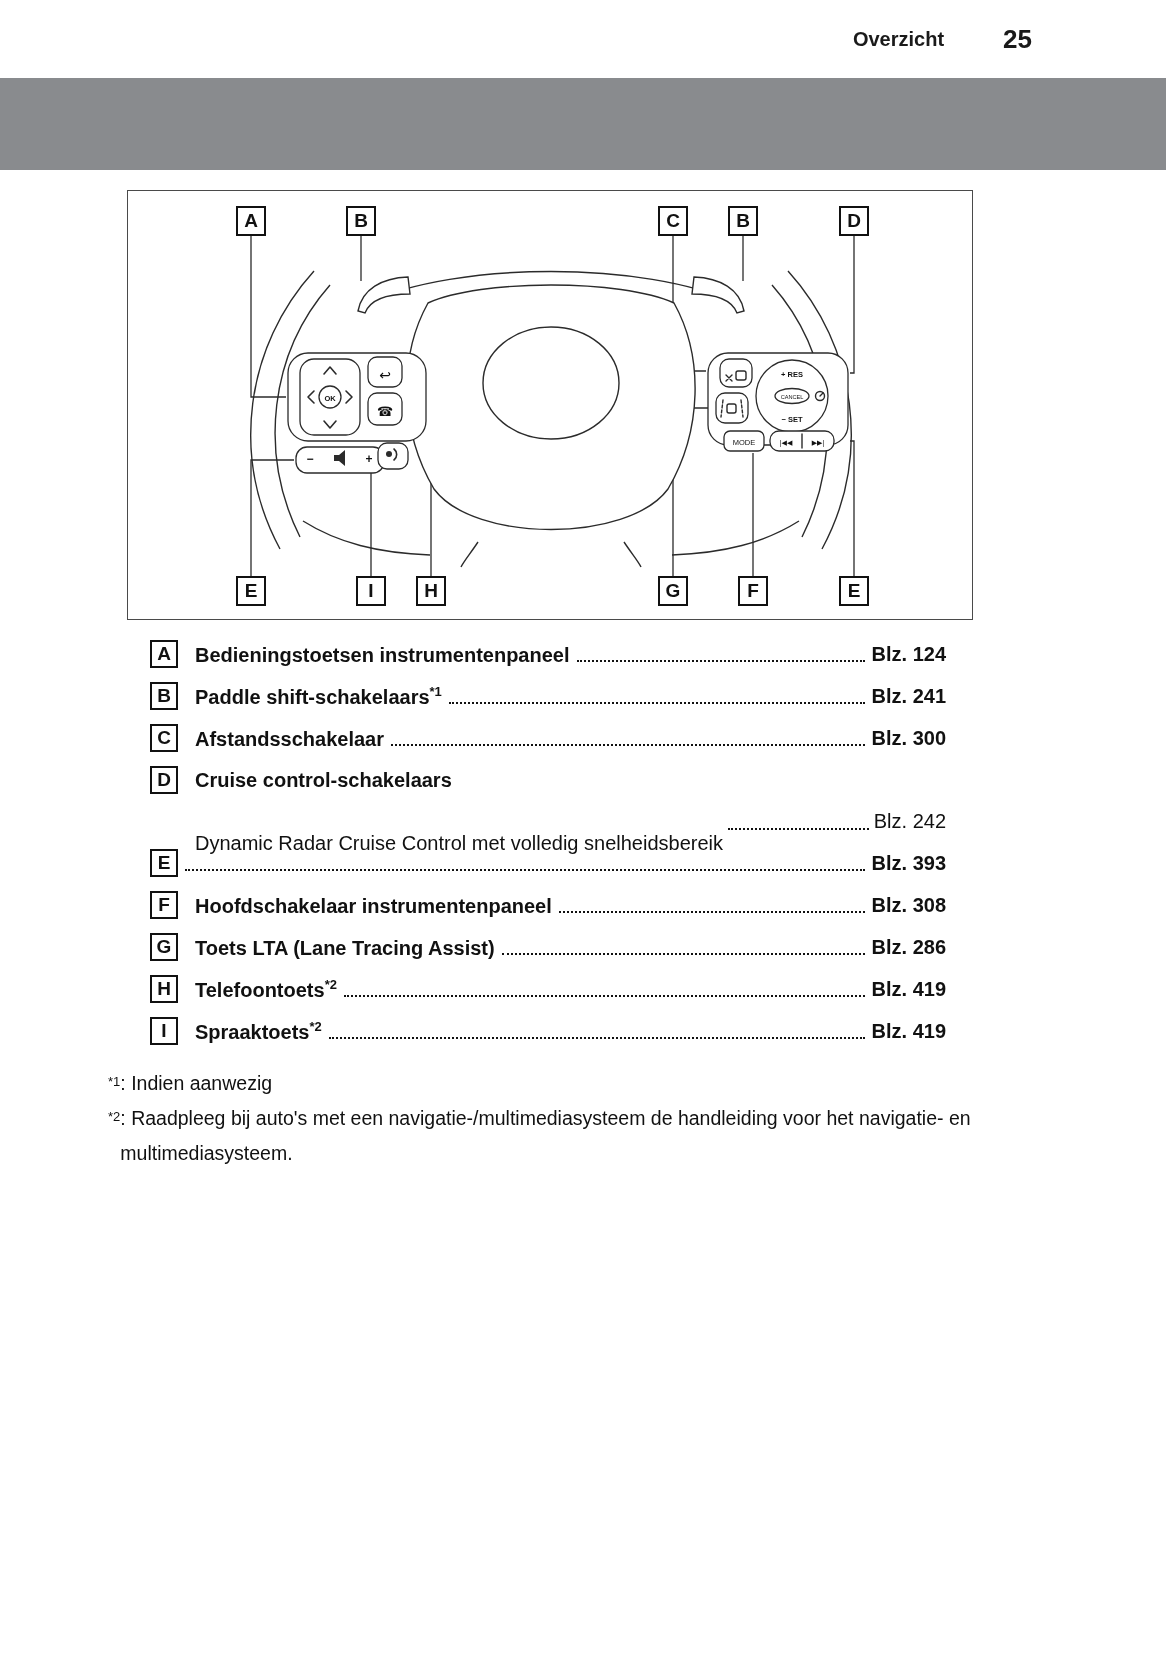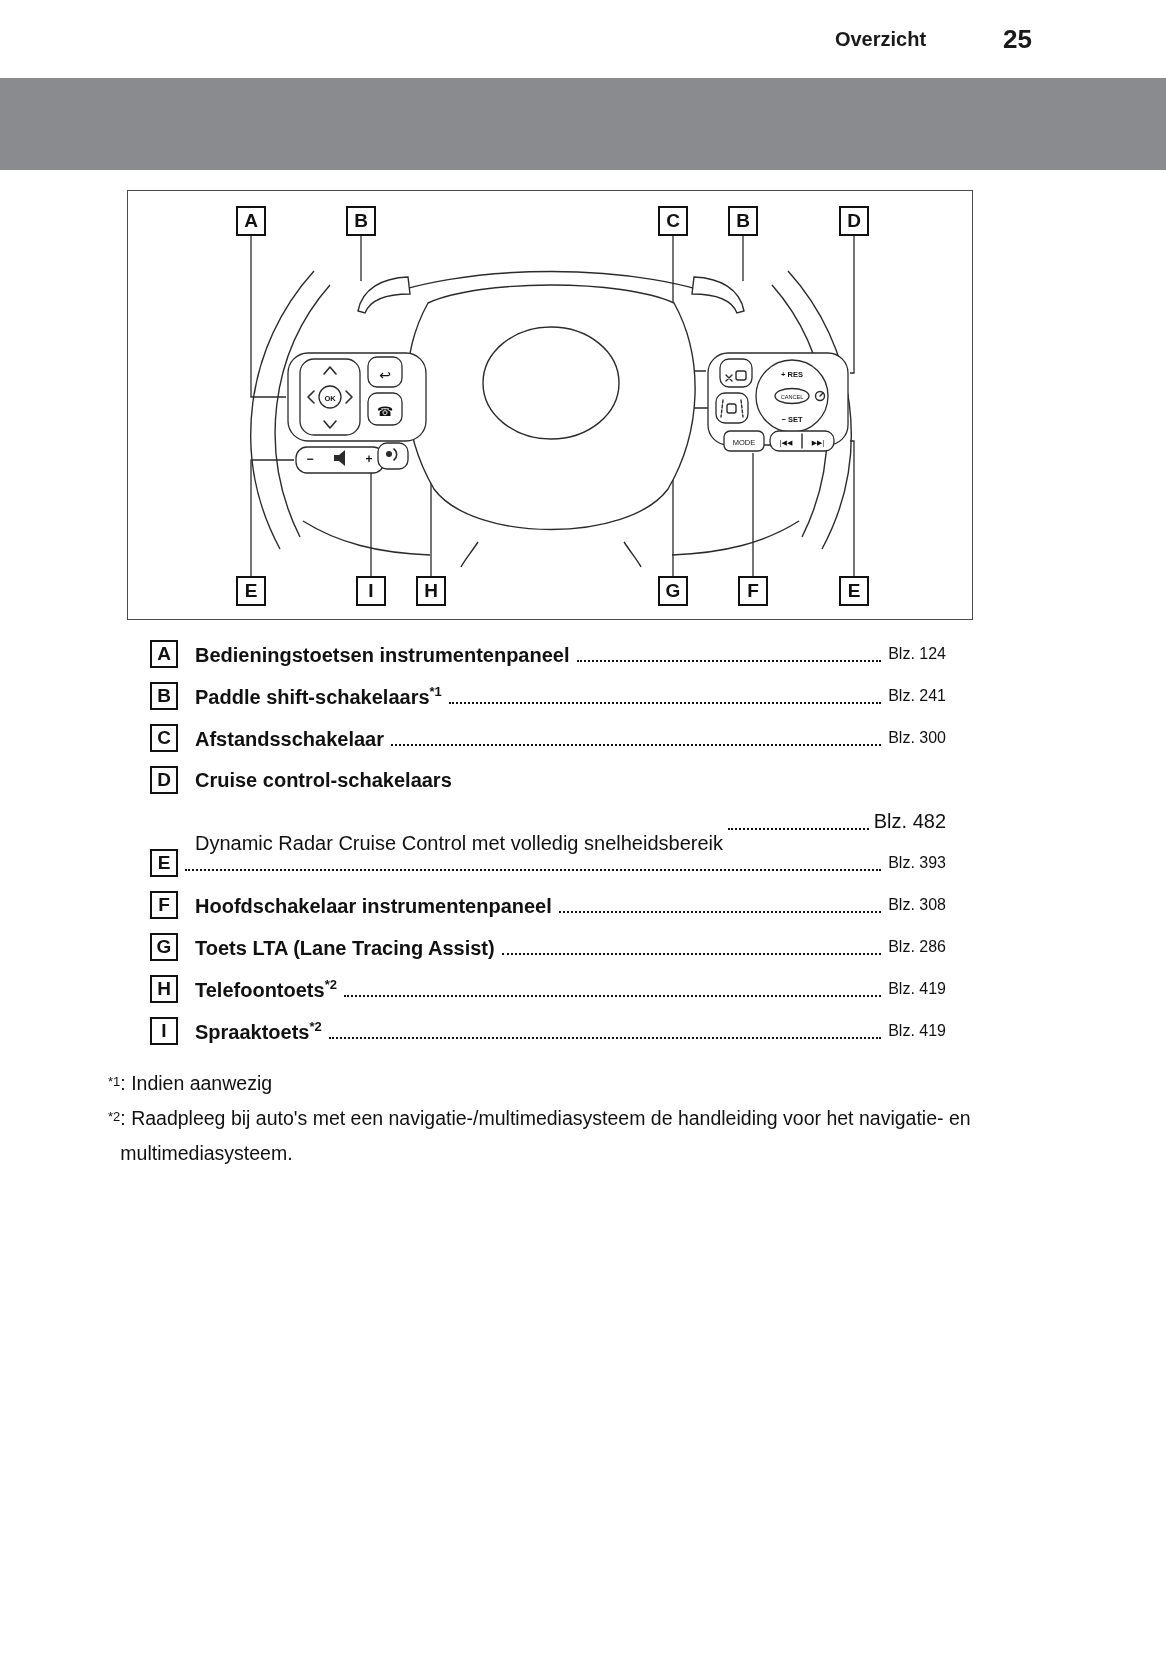--- a/index.html
+++ b/index.html
@@ -11,21 +11,21 @@
     position:relative;
     overflow:hidden;
   }
 
   
   .page-header {
     height:78px;
     display:flex;
     align-items:center;
     justify-content:flex-end;
-    gap:77px;
+    gap:59px;
     padding-right:134px;
   }
   .header-title { font-size:20px; font-weight:bold; color:#1a1a1a; }
   .page-number  { font-size:26px; font-weight:bold; color:#1a1a1a; }
 
   .banner {
     height:92px;
     background:#898b8e;
   }
 
@@ -74,21 +74,21 @@
     text-align:center;
   }
   .item-label sup { font-size:13px; font-weight:bold; }
   .leader {
     flex:1 1 auto;
     height:14px;
     border-bottom:2.8px dotted #111;
     margin:0 7px;
     align-self:center;
   }
-  .item-page { font-size:16px; font-weight:normal; white-space:nowrap; }
+  .item-page { font-size:20px; font-weight:bold; white-space:nowrap; }
   .legend-subrow {
     height:41px;
     display:flex;
     align-items:center;
     padding-left:45px;
     font-size:20px;
   }
   .sub-label { white-space:nowrap;margin-top:44px; }
   .sub-page  { white-space:nowrap; }
   .legend-subrow .leader { border-bottom:2.4px dotted #111; margin:0 5px; }
@@ -245,21 +245,21 @@
   </div>
 
   <div class="legend-row">
     <span class="badge">D</span>
     <span class="item-label"><span>Cruise control-schakelaars</span></span>
   </div>
 
   <div class="legend-subrow">
     <span class="sub-label">Dynamic Radar Cruise Control met volledig snelheidsbereik</span>
     <span class="leader"></span>
-    <span class="sub-page">Blz. 482</span>
+    <span class="sub-page">Blz. 242</span>
   </div>
 
   <div class="legend-row">
     <span class="badge">E</span>
     <span class="leader"></span>
     <span class="item-page">Blz. 393</span>
   </div>
 
   <div class="legend-row">
     <span class="badge">F</span>

